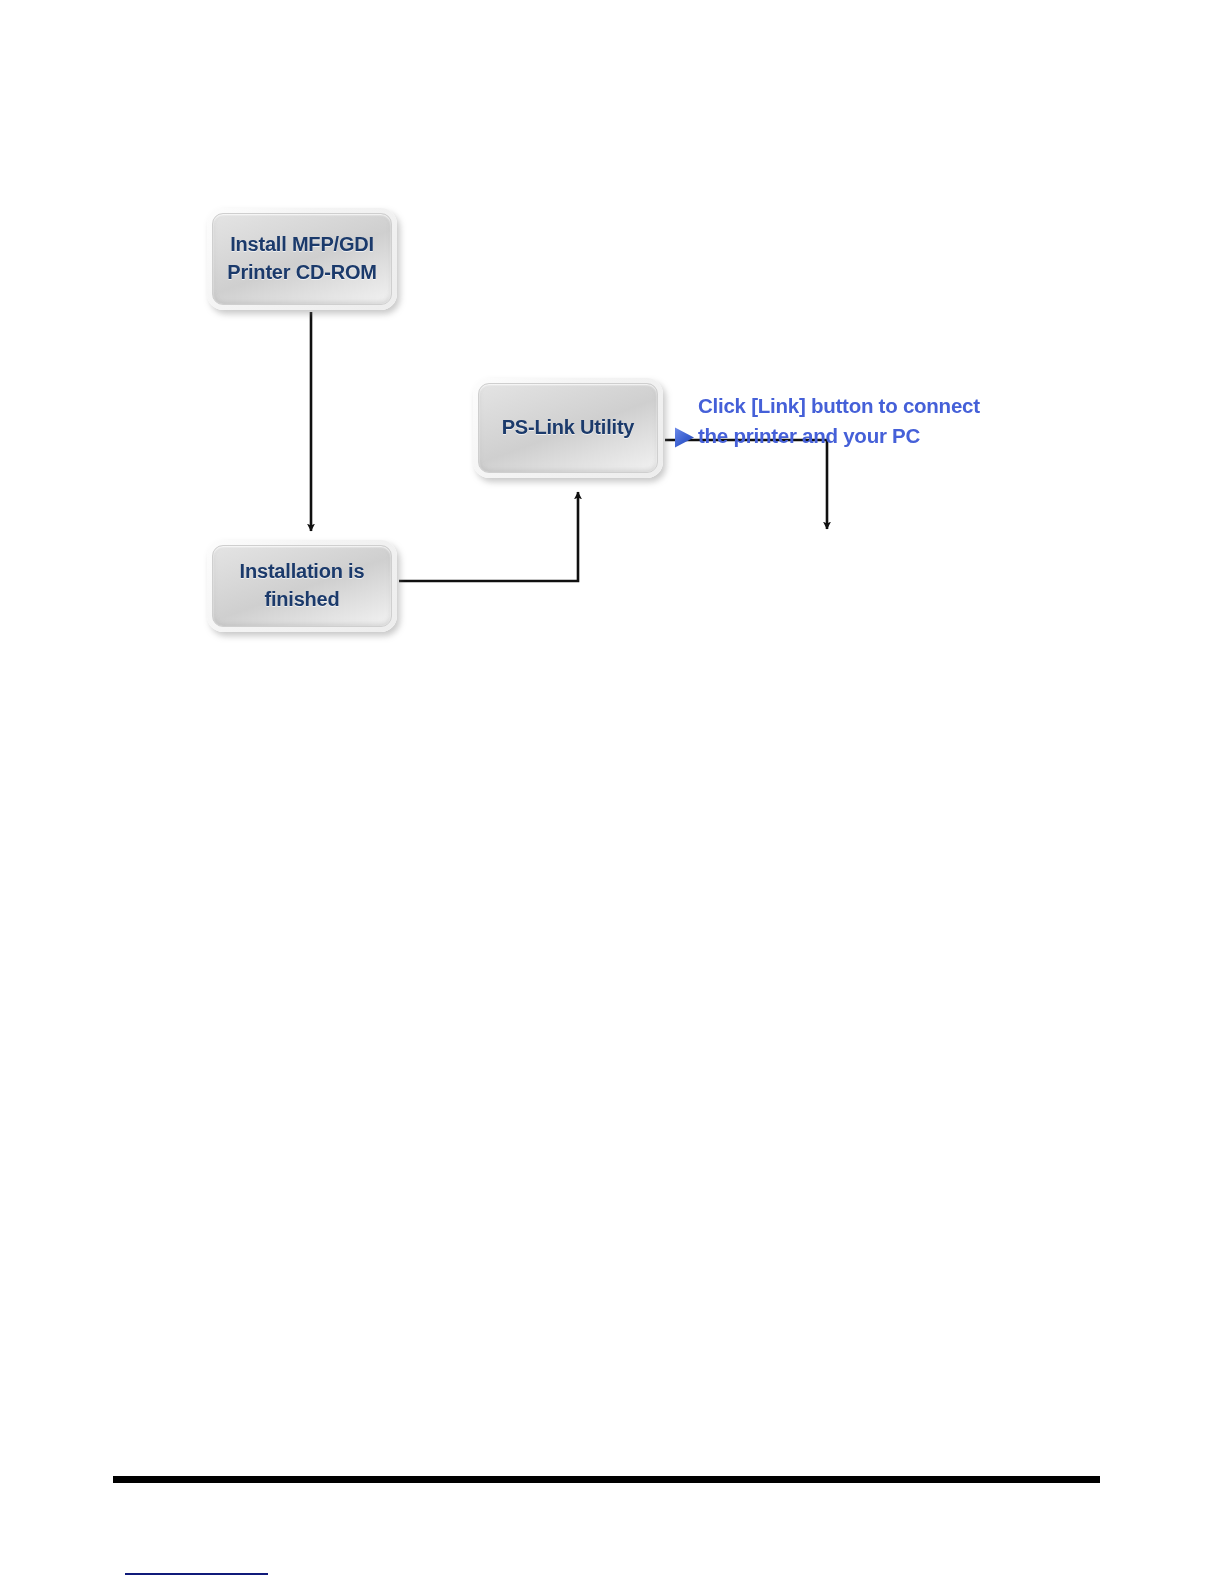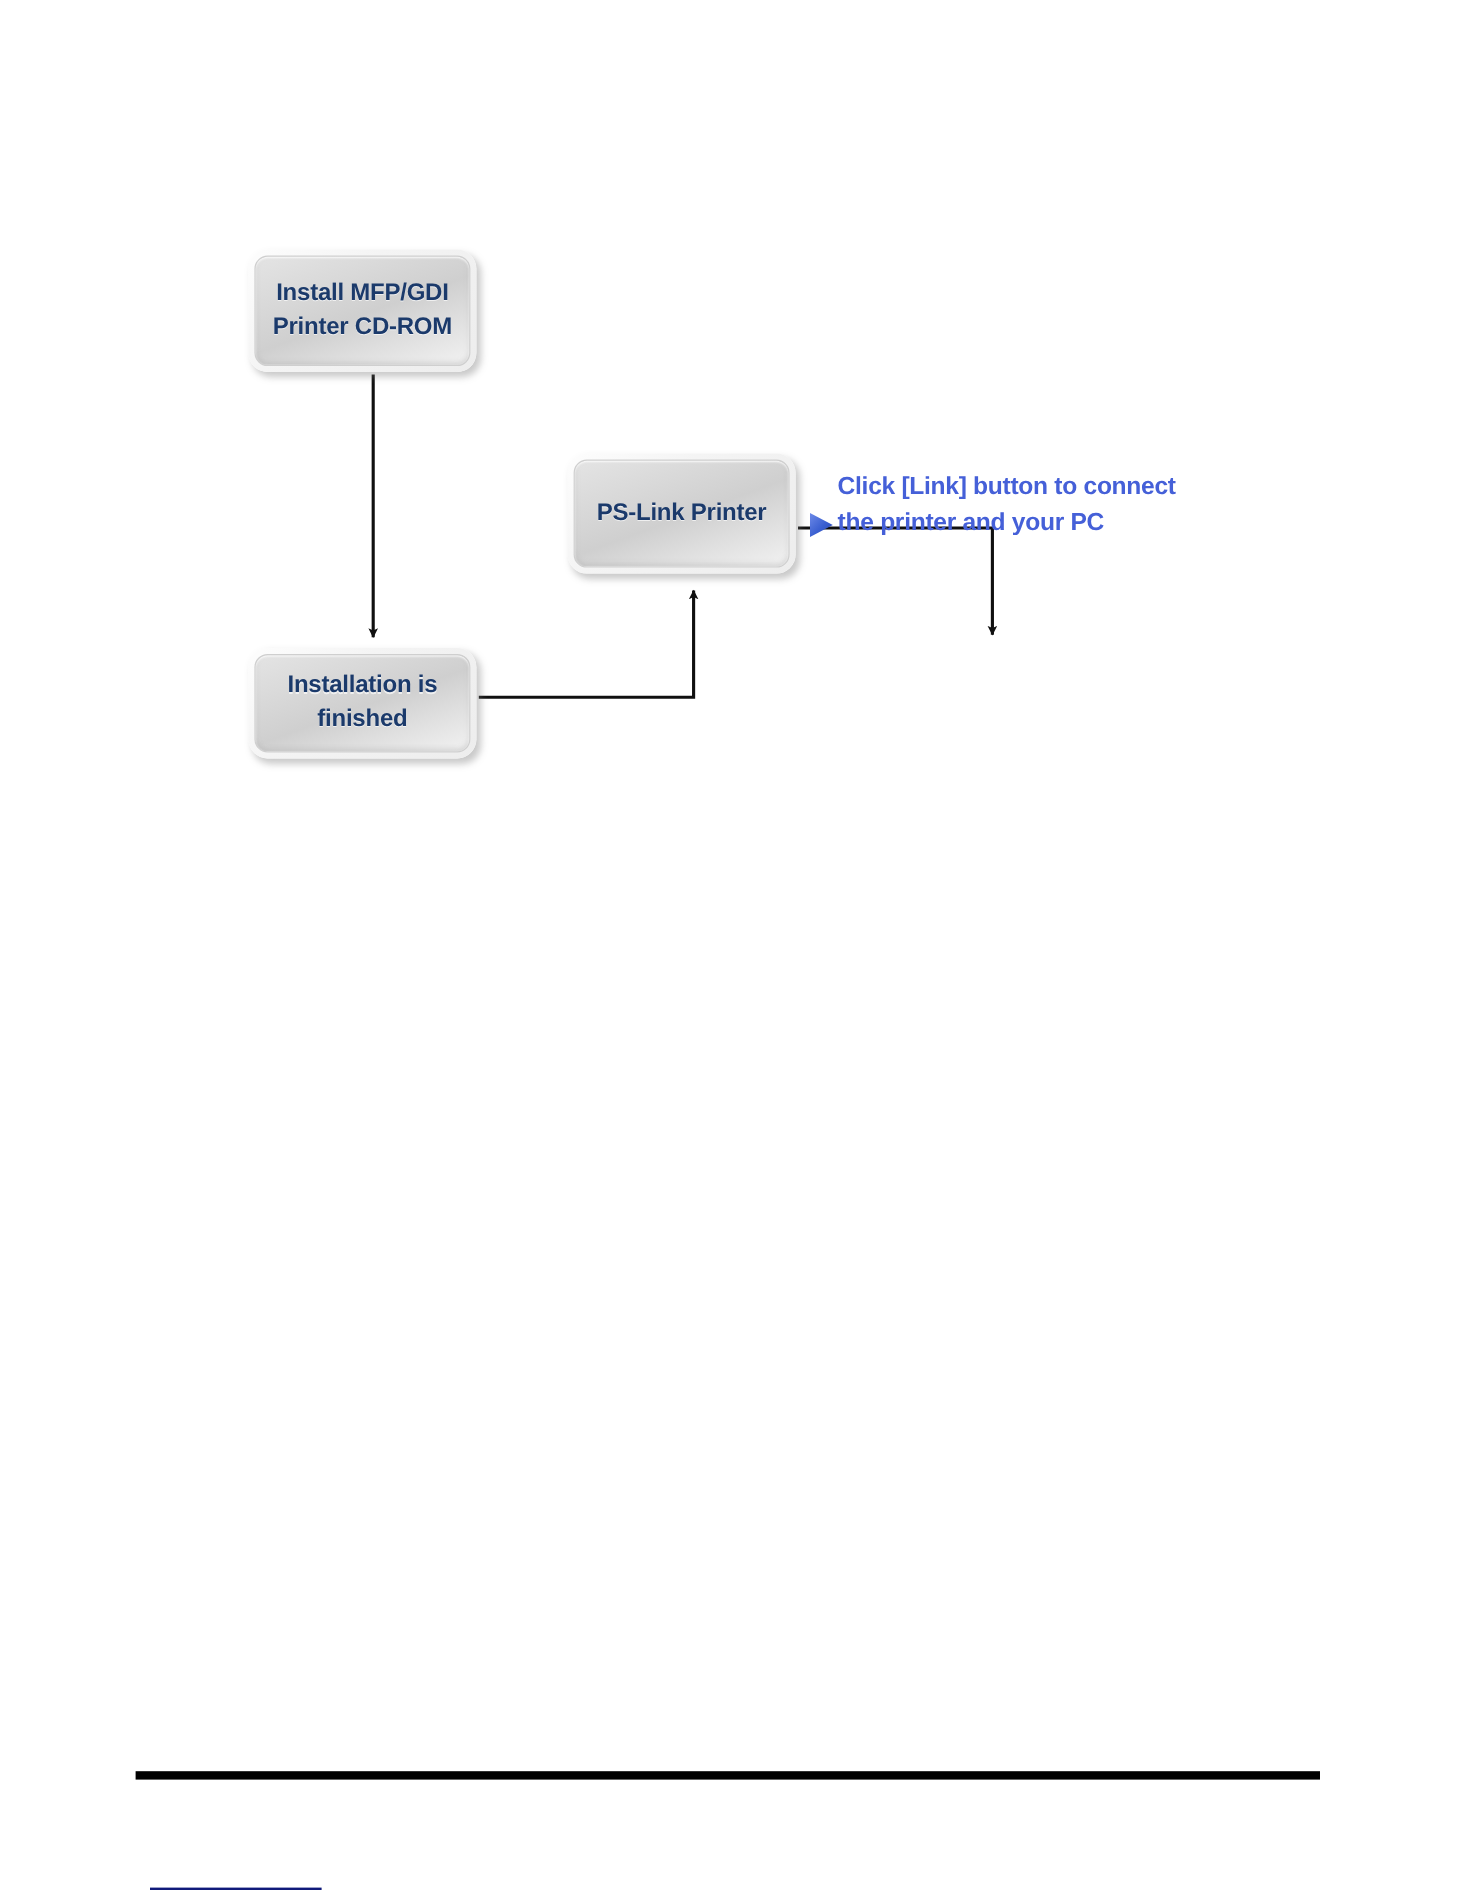--- a/index.html
+++ b/index.html
@@ -153,21 +153,21 @@
 
     <div class="node" id="node-install-cd">
       <div class="node-face">
         <span class="node-label">Install MFP/GDI
 Printer CD-ROM</span>
       </div>
     </div>
 
     <div class="node" id="node-pslink">
       <div class="node-face">
-        <span class="node-label">PS-Link Printer</span>
+        <span class="node-label">PS-Link Utility</span>
       </div>
     </div>
 
     <div class="node" id="node-finished">
       <div class="node-face">
         <span class="node-label">Installation is
 finished</span>
       </div>
     </div>
 

